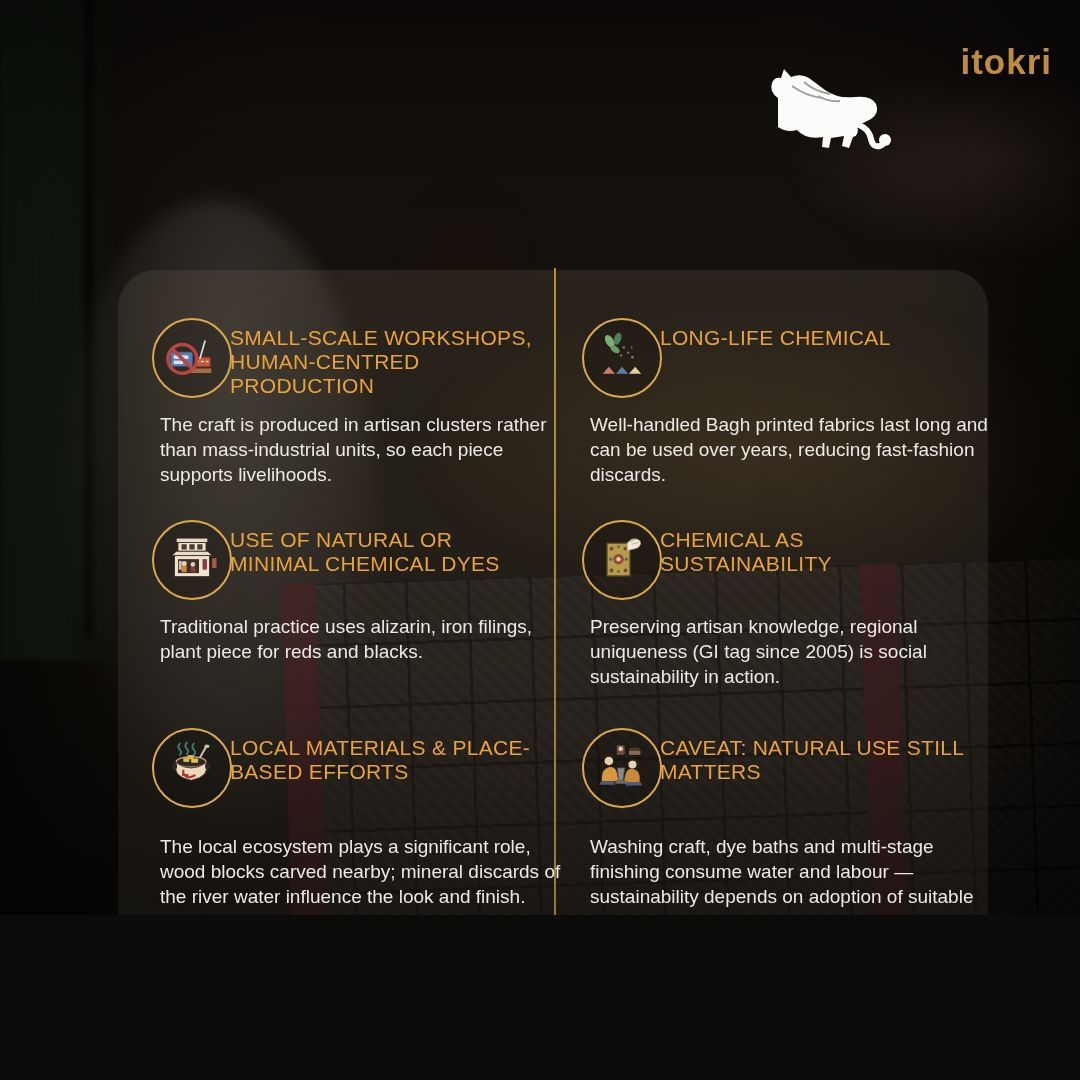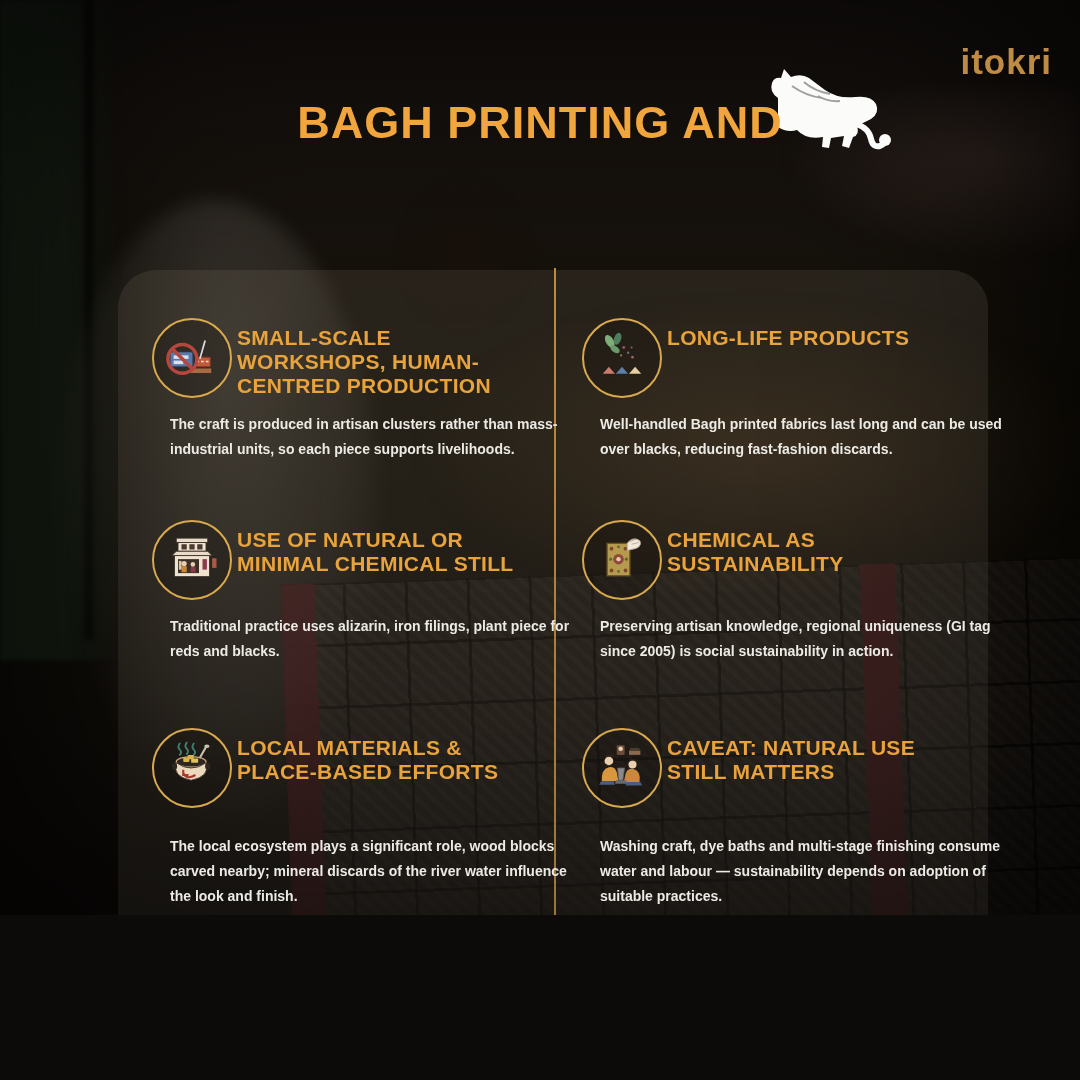--- a/index.html
+++ b/index.html
@@ -52,24 +52,24 @@
   .divider{position:absolute;left:554px;top:268px;width:2px;height:700px;
     background:linear-gradient(180deg,rgba(198,145,63,.95),rgba(198,145,63,.75));}
   
   .cell{position:absolute;width:404px;}
   .c1{left:152px;top:318px}.c2{left:582px;top:318px}
   .c3{left:152px;top:520px}.c4{left:582px;top:520px}
   .c5{left:152px;top:728px}.c6{left:582px;top:728px}
   .icon-circle{position:absolute;left:0;top:0;width:80px;height:80px;border-radius:50%;
     border:2px solid #D9A94E;display:flex;align-items:center;justify-content:center;
     background:rgba(16,12,9,.25);}
-  .cell h3{position:absolute;left:85px;top:8px;width:305px;
-    font-size:21px;line-height:24px;font-weight:bold;color:var(--heading);letter-spacing:.3px;}
-  .cell p{position:absolute;left:18px;top:94px;width:402px;
-    font-size:14px;line-height:25px;color:var(--body);font-weight:700;}
+  .cell h3{position:absolute;left:78px;top:8px;width:305px;
+    font-size:21px;line-height:24px;font-weight:normal;color:var(--heading);letter-spacing:.3px;}
+  .cell p{position:absolute;left:8px;top:94px;width:402px;
+    font-size:19px;line-height:25px;color:var(--body);font-weight:400;}
   .c5 p,.c6 p{top:106px;}
 </style>
 </head>
 <body>
 
 <div class="canvas">
 
   <div class="bg-layer bg-door"></div>
   <div class="bg-layer bg-door-edge"></div>
   <div class="bg-layer bg-figure"></div>
@@ -83,21 +83,20 @@
 
   <svg class="tiger" viewBox="0 0 160 100">
     <path d="M26 46 q-9 -6 -6 -15 q2 -6 9 -5 l3 -9 7 8 q10 -4 18 1 l16 12 q13 9 30 7 q16 -2 21 7 q4 9 -5 15 l-14 7 q3 9 -4 11 l-4 11 -7 -2 2 -10 -13 2 -2 10 -7 -1 1 -10 q-17 3 -26 -7 q-10 3 -19 -3 z" fill="#fbfbf9"></path>
     <path d="M104 72 q13 4 15 15 q2 9 9 7 q6 -2 4 -8" stroke="#fbfbf9" stroke-width="6" fill="none" stroke-linecap="round"></path>
     <circle cx="133" cy="88" r="6" fill="#fbfbf9"></circle>
     <path d="M40 34 q14 10 30 12 M52 30 q10 9 26 12 M66 44 q10 6 22 5" stroke="#8a8a86" stroke-width="2" fill="none" opacity=".8"></path>
     <path d="M30 31 l5 -7 4 7" fill="#fbfbf9"></path>
   </svg>
 
   <div class="title">
-    <div>BAGH PRINTING AND</div>
   </div>
 
   <div class="panel"></div>
   <div class="divider"></div>
 
   <div class="cell c1">
     <div class="icon-circle">
       <svg width="56" height="56" viewBox="0 0 64 64">
         <path d="M32 44 h22 v5 H28 z" fill="#a86a42"></path>
         <rect x="36" y="31" width="17" height="11" rx="1" fill="#c05a3a" stroke="#7a3322"></rect>
@@ -123,22 +122,22 @@
         <circle cx="34" cy="20" r="1.6" fill="#8a5a5a"></circle>
           <circle cx="39" cy="26" r="1.4" fill="#6a6a7a"></circle>
         <circle cx="31" cy="29" r="1.3" fill="#8a7a5a"></circle>
           <circle cx="43" cy="20" r="1.2" fill="#7a6a6a"></circle>
         <circle cx="44" cy="31" r="1.5" fill="#9a6a5a"></circle>
         <path d="M10 50 l7 -8 7 8 z" fill="#c97b6e"></path>
         <path d="M25 50 l7 -8 7 8 z" fill="#5b7fa6"></path>
         <path d="M40 50 l7 -8 7 8 z" fill="#e3cf9f"></path>
       </svg>
     </div>
-    <h3>LONG-LIFE PRODUCTS</h3>
-    <p>Well-handled Bagh printed fabrics last long and can be used over blacks, reducing fast-fashion discards.</p>
+    <h3>LONG-LIFE CHEMICAL</h3>
+    <p>Well-handled Bagh printed fabrics last long and can be used over years, reducing fast-fashion discards.</p>
   </div>
 
   <div class="cell c3">
     <div class="icon-circle">
       <svg width="56" height="56" viewBox="0 0 64 64">
         <rect x="14" y="7" width="36" height="5" fill="#e8dcc8" stroke="#3a2f28"></rect>
         <rect x="16" y="12" width="32" height="10" fill="#efe3cf" stroke="#3a2f28"></rect>
         <rect x="20" y="14" width="6" height="6" fill="#4a3a30"></rect>
           <rect x="29" y="14" width="6" height="6" fill="#4a3a30"></rect>
           <rect x="38" y="14" width="6" height="6" fill="#4a3a30"></rect>
@@ -147,21 +146,21 @@
         <rect x="16" y="31" width="24" height="16" fill="#3c2f27"></rect>
         <circle cx="23" cy="36" r="3" fill="#e8cfae"></circle>
           <rect x="20" y="39" width="6" height="7" fill="#c9883a"></rect>
         <circle cx="33" cy="37" r="2.6" fill="#e8cfae"></circle>
           <rect x="30.5" y="40" width="5.5" height="6" fill="#8a3b4a"></rect>
         <rect x="17" y="33" width="3" height="10" fill="#d9c9a8"></rect>
         <rect x="44" y="31" width="5" height="12" fill="#8a3b4a"></rect>
         <rect x="55" y="30" width="5" height="11" fill="#a85a4a"></rect>
       </svg>
     </div>
-    <h3>USE OF NATURAL OR MINIMAL CHEMICAL STILL</h3>
+    <h3>USE OF NATURAL OR MINIMAL CHEMICAL DYES</h3>
     <p>Traditional practice uses alizarin, iron filings, plant piece for reds and blacks.</p>
   </div>
 
   <div class="cell c4">
     <div class="icon-circle">
       <svg width="56" height="56" viewBox="0 0 64 64">
         <rect x="15" y="13" width="26" height="37" fill="#b69a4e" stroke="#6e5526" stroke-width="1.5"></rect>
         <circle cx="28" cy="31" r="6" fill="#8a3b3b" opacity=".85"></circle>
         <circle cx="28" cy="31" r="2.5" fill="#e3cf9f"></circle>
         <circle cx="20" cy="19" r="2.2" fill="#7a4a2e"></circle>

